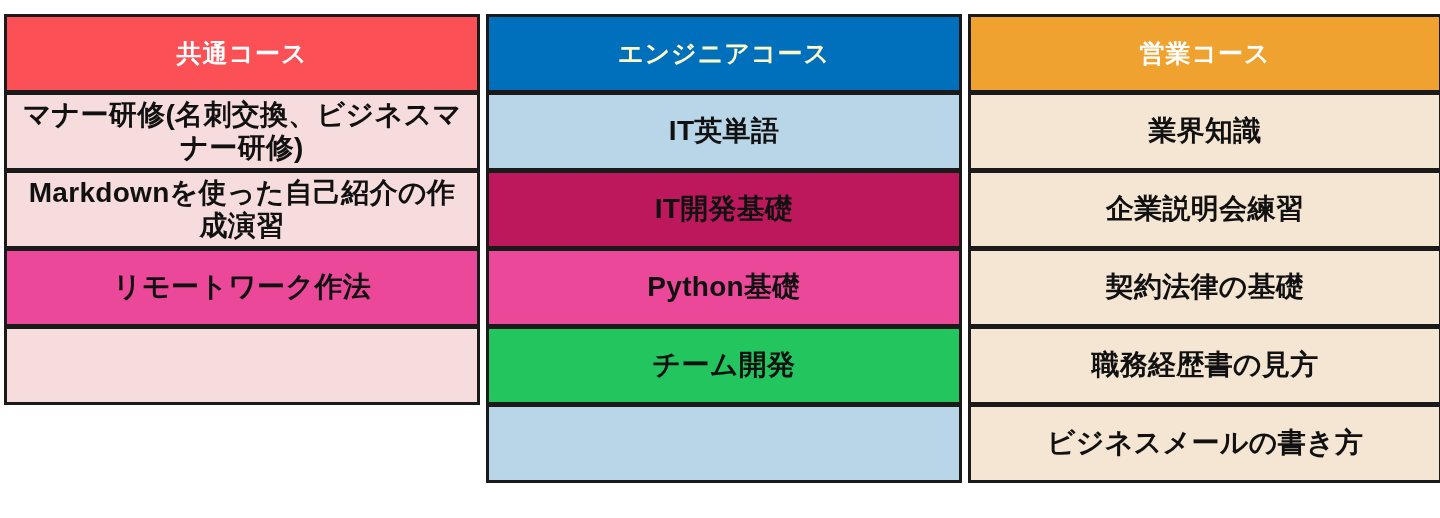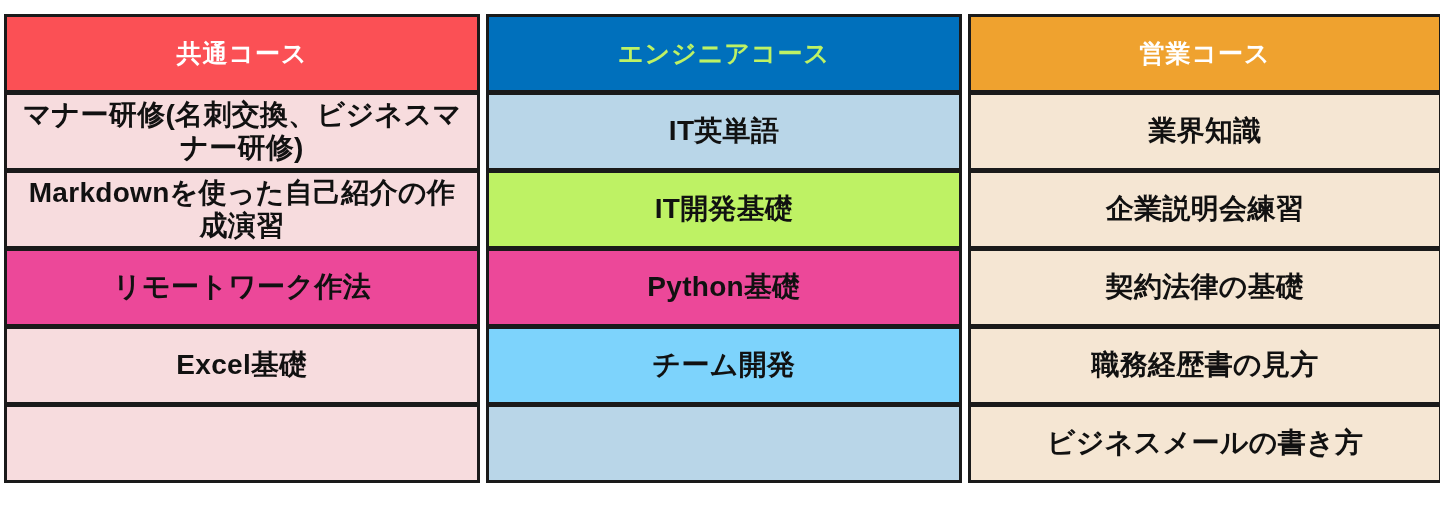--- a/index.html
+++ b/index.html
@@ -73,29 +73,28 @@
 </style>
 </head>
 <body>
 
 <div id="table-wrap">
     <div class="course-column col-0">
       <div class="course-header" style="background: rgb(251, 80, 85); color: rgb(255, 255, 255); border-color: rgb(26, 26, 26);">共通コース</div>
       <div class="course-cell" style="background: rgb(247, 220, 222); border-color: rgb(26, 26, 26);">マナー研修(名刺交換、ビジネスマナー研修)</div>
       <div class="course-cell" style="background: rgb(247, 220, 222); border-color: rgb(26, 26, 26);">Markdownを使った自己紹介の作成演習</div>
       <div class="course-cell" style="background: #ec4899; border-color: rgb(26, 26, 26);">リモートワーク作法</div>
-      <div class="course-cell" style="background: rgb(247, 220, 222); border-color: rgb(26, 26, 26);">Excel基礎</div>
       <div class="course-cell empty" style="background: rgb(247, 220, 222); border-color: rgb(26, 26, 26);"></div>
     </div>
     <div class="course-column col-1">
-      <div class="course-header" style="background: rgb(0, 112, 188); color: #bef264; border-color: rgb(26, 26, 26);">エンジニアコース</div>
+      <div class="course-header" style="background: rgb(0, 112, 188); color: #fef9c3; border-color: rgb(26, 26, 26);">エンジニアコース</div>
       <div class="course-cell" style="background: rgb(185, 214, 232); border-color: rgb(26, 26, 26);">IT英単語</div>
-      <div class="course-cell" style="background: #bef264; border-color: rgb(26, 26, 26);">IT開発基礎</div>
+      <div class="course-cell" style="background: #be185d; border-color: rgb(26, 26, 26);">IT開発基礎</div>
       <div class="course-cell" style="background: #ec4899; border-color: rgb(26, 26, 26);">Python基礎</div>
-      <div class="course-cell" style="background: #7dd3fc; border-color: rgb(26, 26, 26);">チーム開発</div>
+      <div class="course-cell" style="background: #22c55e; border-color: rgb(26, 26, 26);">チーム開発</div>
       <div class="course-cell empty" style="background: rgb(185, 214, 232); border-color: rgb(26, 26, 26);"></div>
     </div>
     <div class="course-column col-2">
       <div class="course-header" style="background: rgb(239, 162, 47); color: rgb(255, 255, 255); border-color: rgb(26, 26, 26);">営業コース</div>
       <div class="course-cell" style="background: rgb(245, 230, 211); border-color: rgb(26, 26, 26);">業界知識</div>
       <div class="course-cell" style="background: rgb(245, 230, 211); border-color: rgb(26, 26, 26);">企業説明会練習</div>
       <div class="course-cell" style="background: rgb(245, 230, 211); border-color: rgb(26, 26, 26);">契約法律の基礎</div>
       <div class="course-cell" style="background: rgb(245, 230, 211); border-color: rgb(26, 26, 26);">職務経歴書の見方</div>
       <div class="course-cell" style="background: rgb(245, 230, 211); border-color: rgb(26, 26, 26);">ビジネスメールの書き方</div>
     </div>

